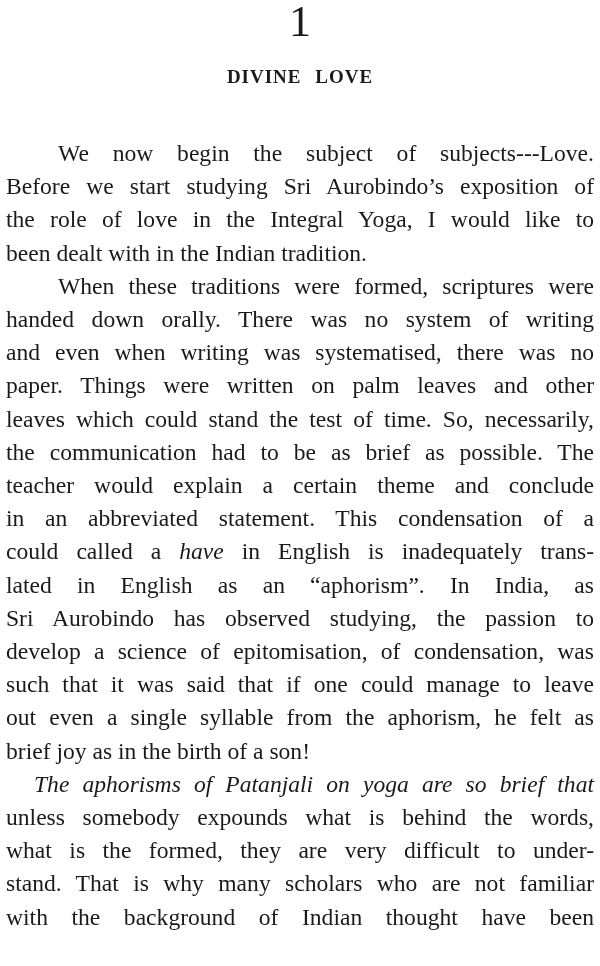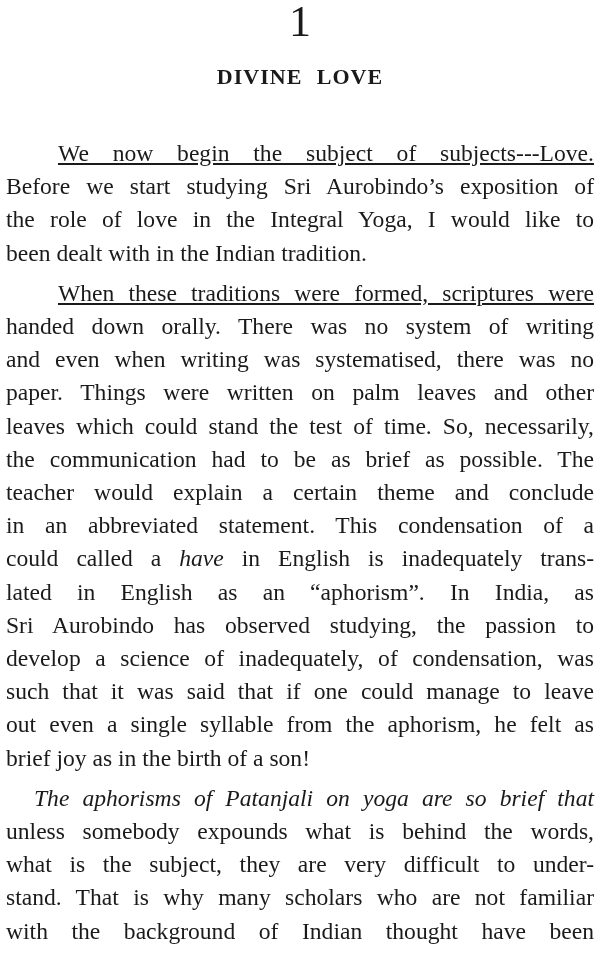--- a/index.html
+++ b/index.html
@@ -32,55 +32,53 @@
       line-height: 44px;
       font-weight: normal;
       margin: 0;
     }
     .chapter-title {
       position: absolute;
       left: 0;
       top: 63px;
       width: 600px;
       text-align: center;
-      font-size: 22px;
+      font-size: 19px;
       line-height: 28px;
       font-weight: bold;
       letter-spacing: 1px;
       word-spacing: 8px;
       margin: 0;
     }
     .body-text {
       position: absolute;
       left: 6px;
       top: 137px;
       width: 588px;
       font-size: 23.6px;
       line-height: 33.2px;
       text-align: justify;
     }
     .para {
       margin: 0;
       text-indent: 52px;
     }
     .para + .para {
-      margin-top: 7px;
     }
     .line {
       display: block;
       text-align: justify;
       text-align-last: justify;
       white-space: nowrap;
     }
     .line.last {
       text-align-last: left;
     }
     .indent-line {
       text-indent: 52px;
-      text-decoration: underline;
     }
     .indent-small {
       text-indent: 28px;
       font-style: italic;
     }
     em { font-style: italic; }
   </style>
 </head>
 <body>
 
@@ -103,29 +101,29 @@
       <span class="line">handed down orally. There was no system of writing</span>
       <span class="line">and even when writing was systematised, there was no</span>
       <span class="line">paper. Things were written on palm leaves and other</span>
       <span class="line">leaves which could stand the test of time. So, necessarily,</span>
       <span class="line">the communication had to be as brief as possible. The</span>
       <span class="line">teacher would explain a certain theme and conclude</span>
       <span class="line">in an abbreviated statement. This condensation of a</span>
       <span class="line"><span>could called a </span><em>have</em><span> in English is inadequately trans-</span></span>
       <span class="line">lated in English as an “aphorism”. In India, as</span>
       <span class="line">Sri Aurobindo has observed studying, the passion to</span>
-      <span class="line">develop a science of inadequately, of condensation, was</span>
+      <span class="line">develop a science of epitomisation, of condensation, was</span>
       <span class="line">such that it was said that if one could manage to leave</span>
       <span class="line">out even a single syllable from the aphorism, he felt as</span>
       <span class="line last">brief joy as in the birth of a son!</span>
     </div>
 
     <div class="para" style="text-indent:0">
       <span class="line indent-small" style="text-indent: 0px; padding-left: 28px;">The aphorisms of Patanjali on yoga are so brief that</span>
       <span class="line">unless somebody expounds what is behind the words,</span>
-      <span class="line">what is the subject, they are very difficult to under-</span>
+      <span class="line">what is the formed, they are very difficult to under-</span>
       <span class="line">stand. That is why many scholars who are not familiar</span>
       <span class="line">with the background of Indian thought have been</span>
 
     </div>
 
   </div>
 </div>
 
 </body></html>

